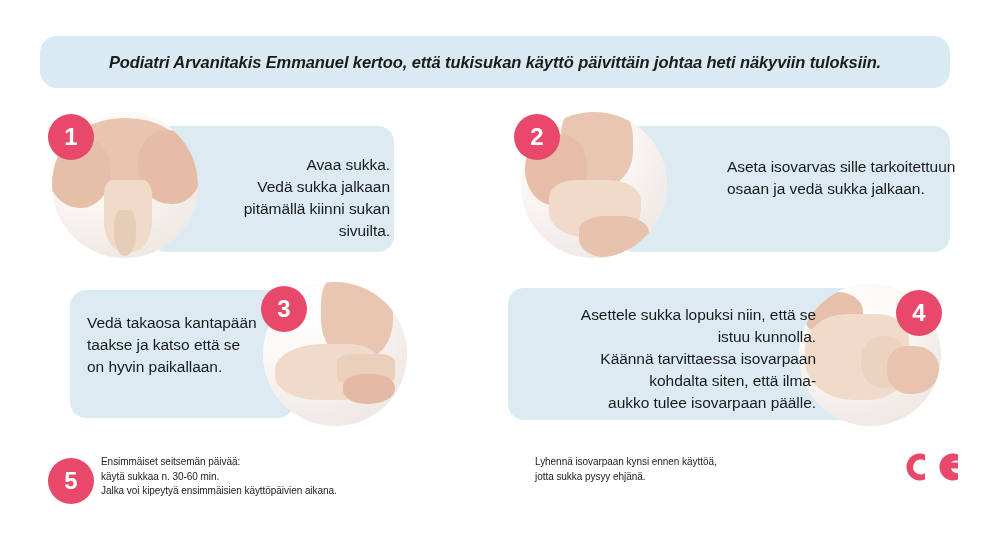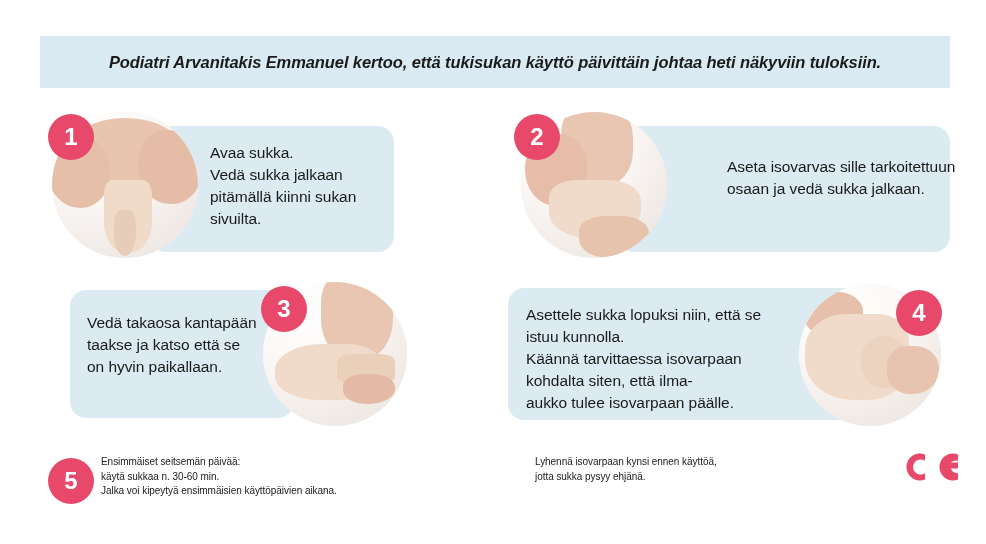--- a/index.html
+++ b/index.html
@@ -23,20 +23,21 @@
   .header-bar {
     position: absolute;
     left: 40px;
     top: 36px;
     width: 910px;
     height: 52px;
     background: #d9eaf2;
     display: flex;
     align-items: center;
     justify-content: center;
+    border-radius: 17px;
   }
   .header-text {
     font-style: italic;
     font-weight: bold;
     font-size: 16.5px;
     color: #1b1b1b;
     letter-spacing: -0.1px;
     white-space: nowrap;
   }
 
@@ -131,21 +132,21 @@
     <div class="skin" style="left:-4px; top:26px; width:62px; height:70px; background:#e6bfa9; border-radius:50% 42% 48% 52%;"></div>
     <div class="skin" style="left:86px; top:18px; width:64px; height:74px; background:#e5bda7; border-radius:44% 52% 46% 50%;"></div>
     <div class="sock" style="left:52px; top:68px; width:48px; height:72px; border-radius:18% 20% 42% 42%; background:#f0dac8;"></div>
     <div class="sock" style="left:62px; top:98px; width:22px; height:46px; border-radius:30% 30% 50% 50%; background:#e7cdb8;"></div>
   </div>
 
   <div class="badge" style="left:48px; top:114px;">
     <span>1</span>
   </div>
 
-  <div class="step-text" style="left:210px; top:142px; width:180px;">Avaa sukka.
+  <div class="step-text" style="left:210px; top:154px; width:180px;text-align:right;">Avaa sukka.
 Vedä sukka jalkaan
 pitämällä kiinni sukan
 sivuilta.</div>
 
   <div class="step-box" style="left:618px; top:126px; width:332px; height:126px;"></div>
 
   <div class="photo" style="left:521px; top:112px; width:146px; height:146px;">
     <div class="sky"></div>
     <div class="skin" style="left:40px; top:-12px; width:72px; height:86px; background:#e9c6b1; border-radius:40% 44% 40% 40%;"></div>
     <div class="skin" style="left:4px; top:22px; width:62px; height:72px; background:#e5bda8; border-radius:48% 44% 50% 50%;"></div>
@@ -185,21 +186,21 @@
     <div class="skin" style="left:6px; top:8px; width:58px; height:44px; background:#e6c0ab; border-radius:44% 44% 40% 40%;"></div>
     <div class="sock" style="left:6px; top:30px; width:104px; height:86px; border-radius:40% 30% 40% 46%; background:#f0dbca;"></div>
     <div class="sock" style="left:62px; top:52px; width:46px; height:52px; border-radius:46%; background:#ecd3c0;"></div>
     <div class="skin" style="left:88px; top:62px; width:52px; height:48px; background:#e8c4b0; border-radius:40% 46% 50% 44%;"></div>
   </div>
 
   <div class="badge" style="left:896px; top:290px;">
     <span>4</span>
   </div>
 
-  <div class="step-text" style="left:526px; top:304px; width:290px;">Asettele sukka lopuksi niin, että se
+  <div class="step-text" style="left:526px; top:304px; width:290px;text-align:right;">Asettele sukka lopuksi niin, että se
 istuu kunnolla.
 Käännä tarvittaessa isovarpaan
 kohdalta siten, että ilma-
 aukko tulee isovarpaan päälle.</div>
 
   <div class="badge" style="left:48px; top:458px;">
     <span>5</span>
   </div>
 
   <div class="bottom-text" style="left:101px; top:455px; width:420px;">Ensimmäiset seitsemän päivää:

